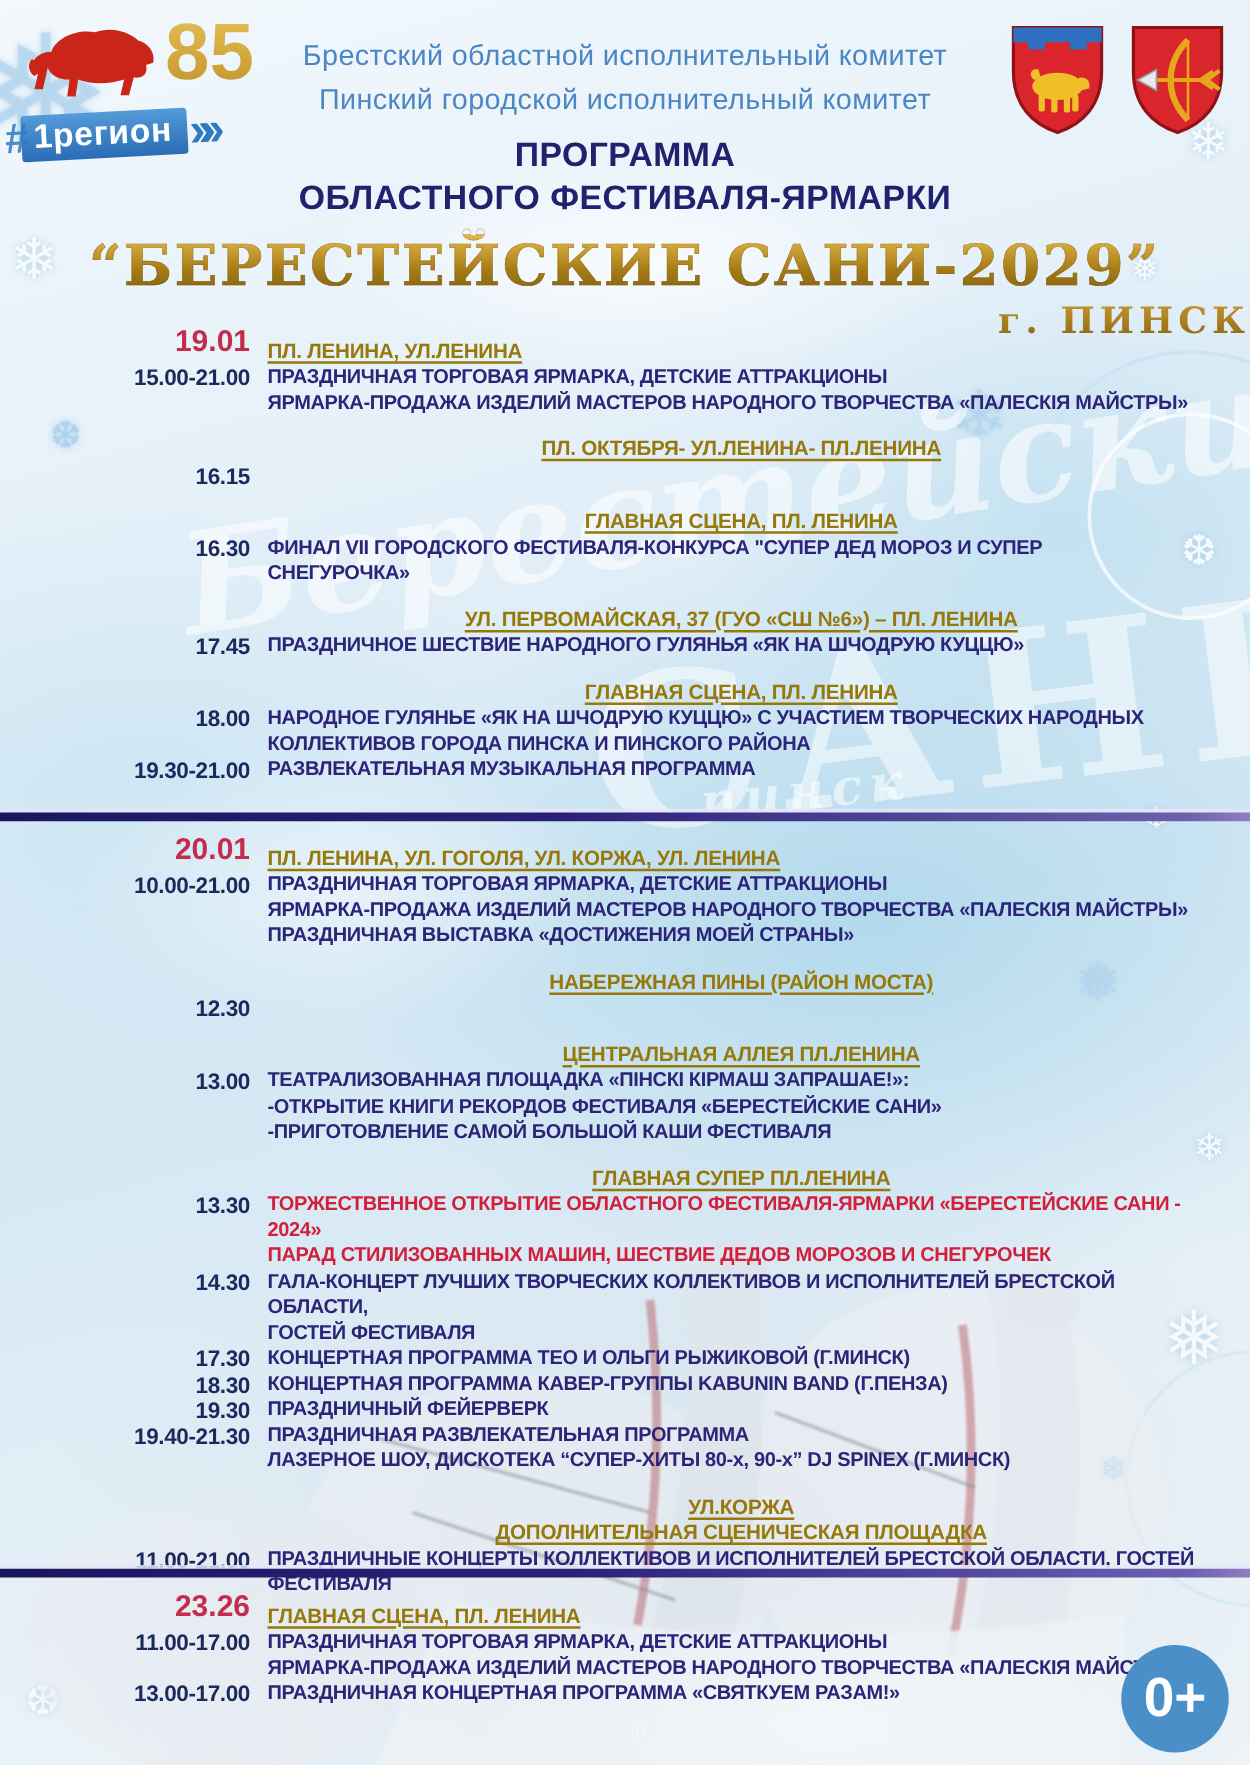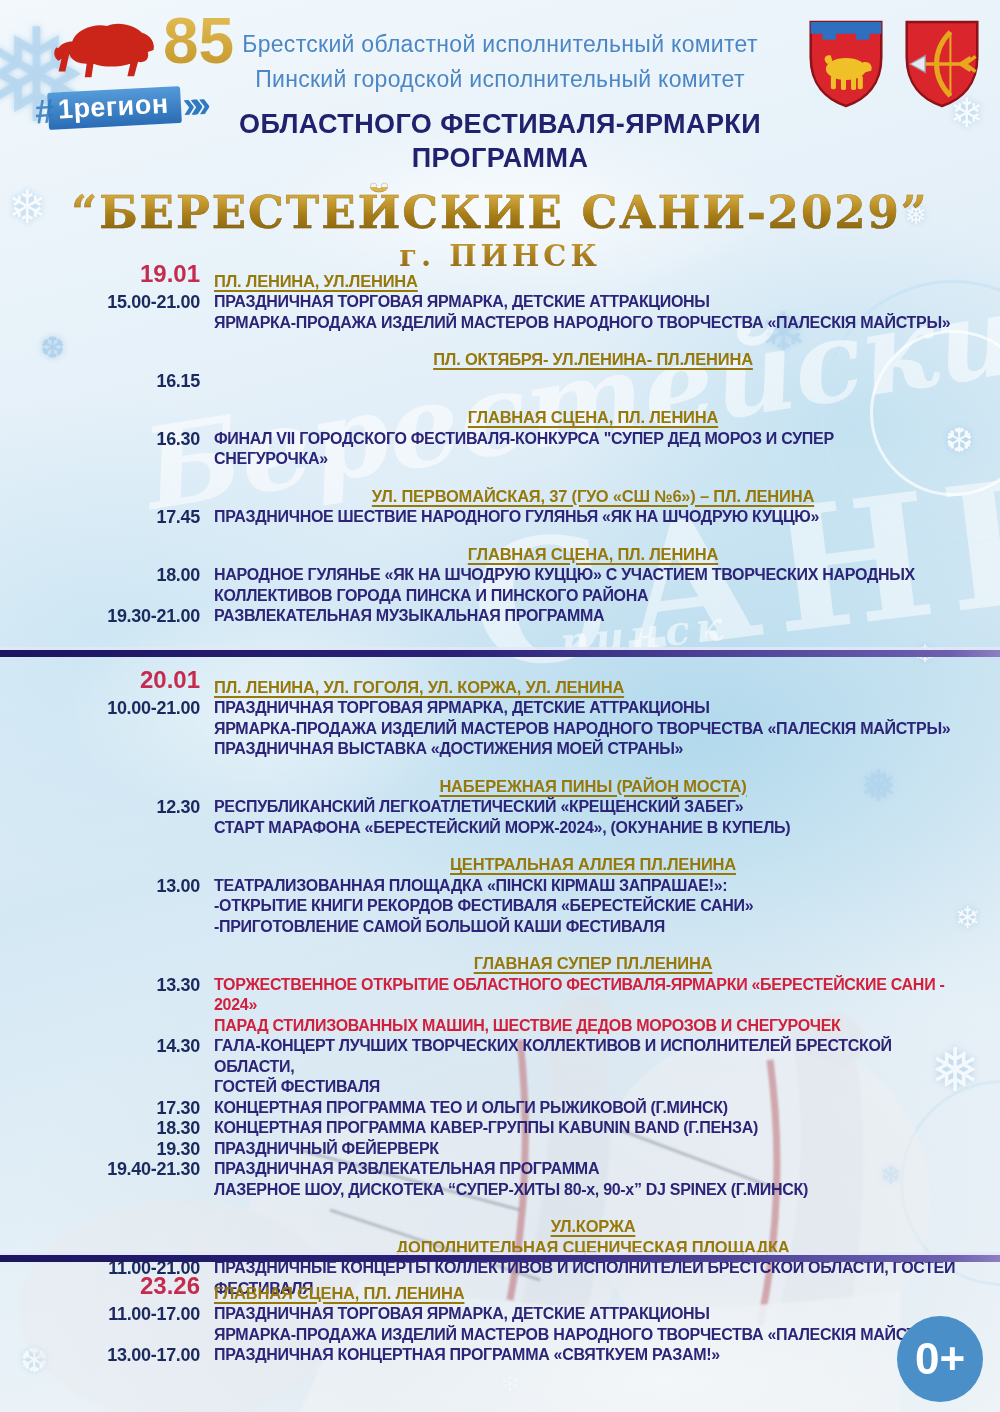--- a/index.html
+++ b/index.html
@@ -37,27 +37,27 @@
   .program-lines{margin-top:10px;text-align:center;color:#20226e;font-weight:bold;font-size:27px;line-height:34px;letter-spacing:.4px;}
   .main-title{
     margin-top:12px;text-align:center;
     font-family:"DejaVu Serif",serif;font-weight:bold;
     font-size:45px;letter-spacing:2px;line-height:52px;
     background:linear-gradient(180deg,#e0b648 5%,#a77c16 55%,#7c5c10 100%);
     -webkit-background-clip:text;background-clip:text;color:transparent;
     -webkit-text-stroke:.5px rgba(90,60,10,.35);
   }
   .city-title{
-    margin-top:0;text-align:center;font-family:"DejaVu Serif",serif;font-weight:bold;
+    margin-top:0;text-align:right;font-family:"DejaVu Serif",serif;font-weight:bold;
     font-size:29px;letter-spacing:4px;
     background:linear-gradient(180deg,#c99c2e,#8a6414);
     -webkit-background-clip:text;background-clip:text;color:transparent;
   }
   
-  .logo{position:absolute;left:35px;top:12px;width:220px;height:125px;z-index:4;}
+  .logo{position:absolute;left:4px;top:12px;width:220px;height:125px;z-index:4;}
   .logo .num85{
     position:absolute;left:128px;top:-8px;font-weight:bold;font-size:64px;
     font-family:"Liberation Sans",sans-serif;
     background:linear-gradient(180deg,#e7c35a,#c09225);
     -webkit-background-clip:text;background-clip:text;color:transparent;
     text-shadow:none;
   }
   .logo .bison-wrap{position:absolute;left:10px;top:6px;}
   .banner{position:absolute;left:0px;top:76px;display:flex;align-items:center;transform:rotate(-3deg);}
   .banner .hash{color:#2f7ac0;font-weight:bold;font-size:34px;margin-right:-6px;opacity:.85;}
@@ -193,22 +193,22 @@
       <path d="M78 56 L90 47 M78 56 L90 65 M72 56 L84 48 M72 56 L84 64" stroke="#e6a61e" stroke-width="4"></path>
     </svg>
   </div>
 
   <div class="content">
     <div class="org-lines">
       <div>Брестский областной исполнительный комитет</div>
       <div>Пинский городской исполнительный комитет</div>
     </div>
     <div class="program-lines">
+      <div>ПРОГРАММА</div>
       <div>ОБЛАСТНОГО ФЕСТИВАЛЯ-ЯРМАРКИ</div>
-      <div>ПРОГРАММА</div>
     </div>
     <div class="main-title">“БЕРЕСТЕЙСКИЕ САНИ-2029”</div>
     <div class="city-title">г. ПИНСК</div>
   </div>
 
   <section class="day content" id="day1">
     <div class="day-head">
       <div class="date">19.01</div>
       <div class="venue">ПЛ. ЛЕНИНА, УЛ.ЛЕНИНА</div>
     </div>
@@ -268,22 +268,20 @@
       <div class="text">ПРАЗДНИЧНАЯ ТОРГОВАЯ ЯРМАРКА, ДЕТСКИЕ АТТРАКЦИОНЫ
 ЯРМАРКА-ПРОДАЖА ИЗДЕЛИЙ МАСТЕРОВ НАРОДНОГО ТВОРЧЕСТВА «ПАЛЕСКІЯ МАЙСТРЫ»
 ПРАЗДНИЧНАЯ ВЫСТАВКА «ДОСТИЖЕНИЯ МОЕЙ СТРАНЫ»</div>
     </div>
     <div class="row group">
       <div class="time"></div>
       <div class="venue">НАБЕРЕЖНАЯ ПИНЫ (РАЙОН МОСТА)</div>
     </div>
     <div class="row">
       <div class="time">12.30</div>
-      <div class="text">РЕСПУБЛИКАНСКИЙ ЛЕГКОАТЛЕТИЧЕСКИЙ «КРЕЩЕНСКИЙ ЗАБЕГ»
-СТАРТ МАРАФОНА «БЕРЕСТЕЙСКИЙ МОРЖ-2024», (ОКУНАНИЕ В КУПЕЛЬ)</div>
     </div>
     <div class="row group">
       <div class="time"></div>
       <div class="venue">ЦЕНТРАЛЬНАЯ АЛЛЕЯ ПЛ.ЛЕНИНА</div>
     </div>
     <div class="row">
       <div class="time">13.00</div>
       <div class="text">ТЕАТРАЛИЗОВАННАЯ ПЛОЩАДКА «ПІНСКІ КІРМАШ ЗАПРАШАЕ!»:
 -ОТКРЫТИЕ КНИГИ РЕКОРДОВ ФЕСТИВАЛЯ «БЕРЕСТЕЙСКИЕ САНИ»
 -ПРИГОТОВЛЕНИЕ САМОЙ БОЛЬШОЙ КАШИ ФЕСТИВАЛЯ</div>

